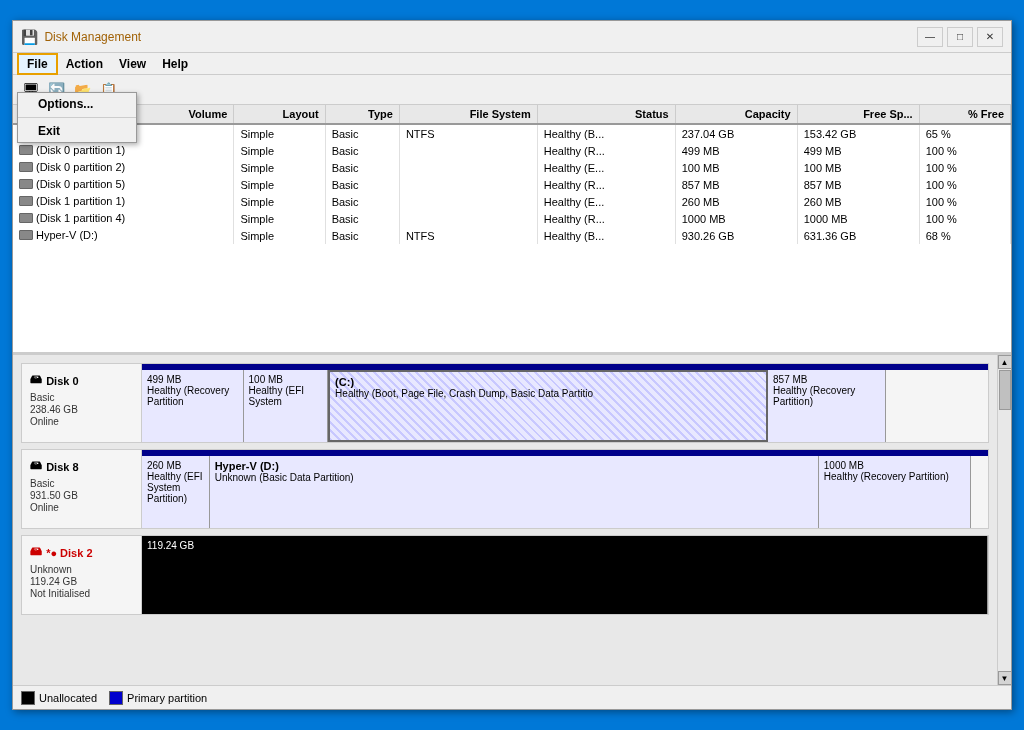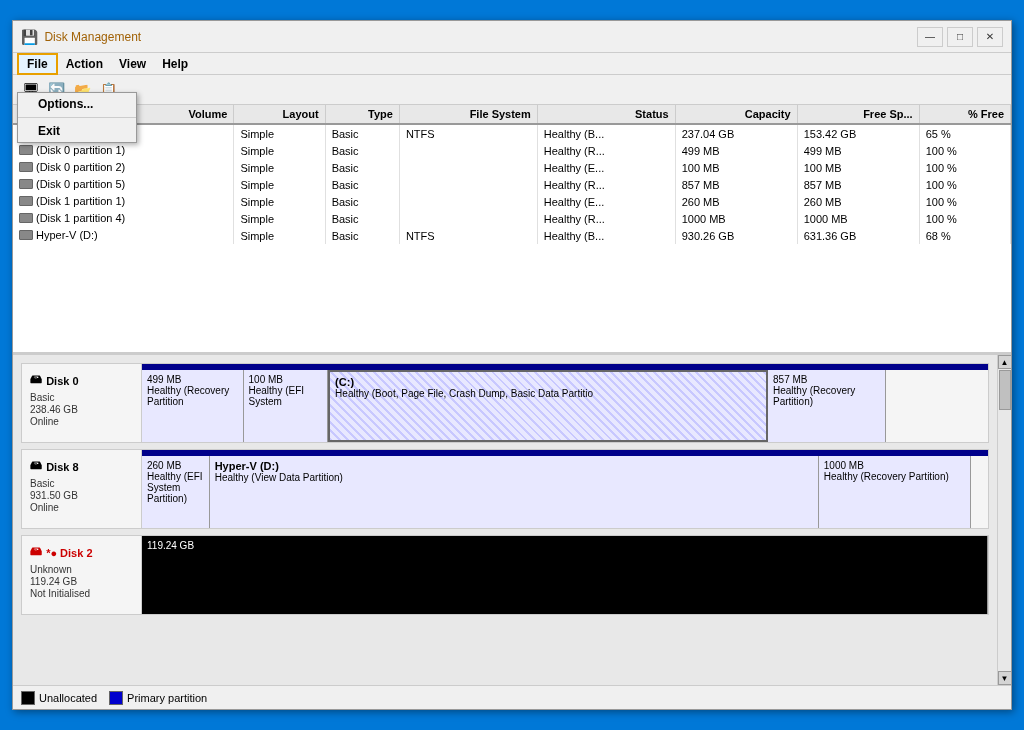--- a/index.html
+++ b/index.html
@@ -494,21 +494,21 @@
   <div class="disk-partitions">
               <div class="disk-top-bar"></div>
               <div class="partitions-row">
       <div class="partition" style="width:8%;">
         <div class="partition-size">260 MB</div>
          <div class="partition-status">Healthy (EFI System Partition)</div>
       </div>
 
       <div class="partition" style="width:72%;">
         <div class="partition-name">Hyper-V (D:)</div>
-         <div class="partition-status">Healthy (View Data Partition)</div>
+         <div class="partition-status">Unknown (Basic Data Partition)</div>
       </div>
 
       <div class="partition" style="width:18%;">
         <div class="partition-size">1000 MB</div>
          <div class="partition-status">Healthy (Recovery Partition)</div>
       </div>
     </div>
             </div>
           </div>
           <div class="disk-visual">

